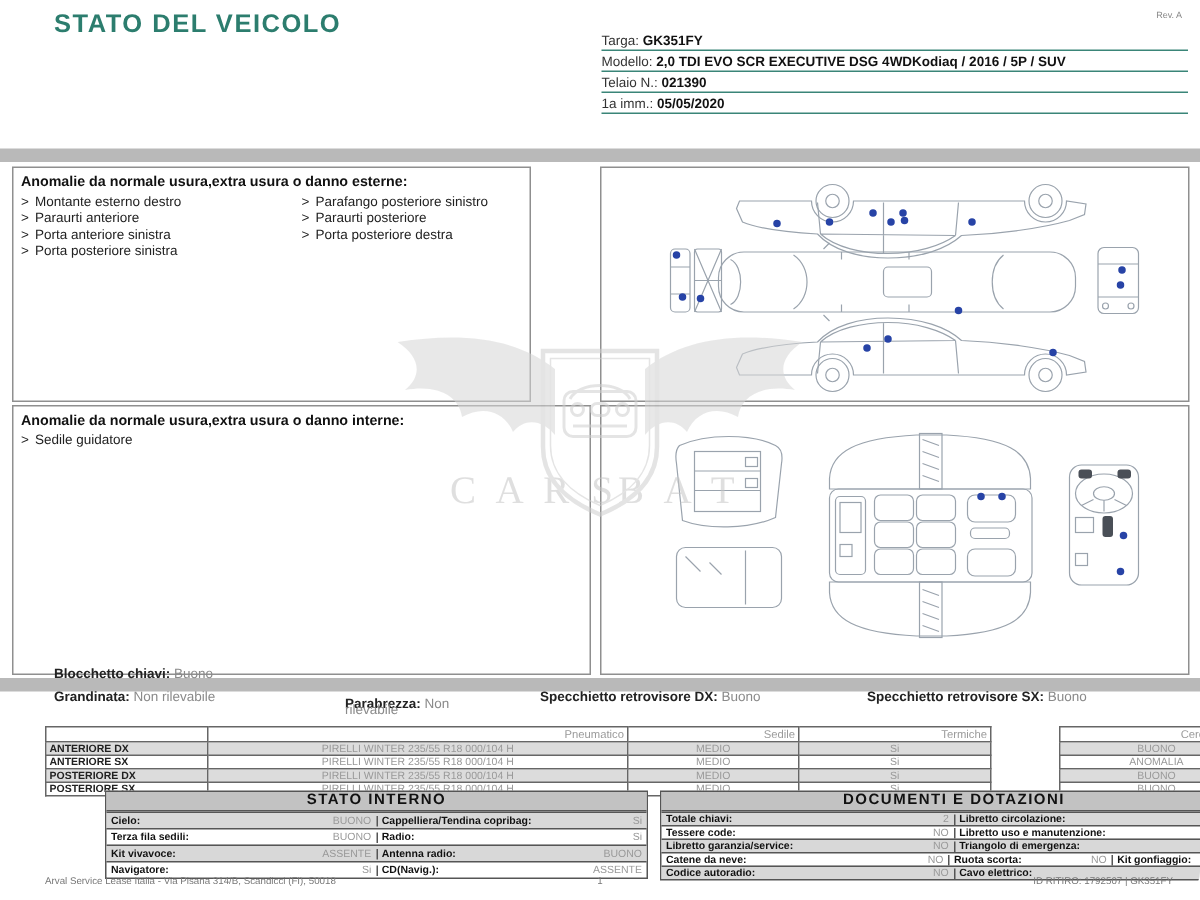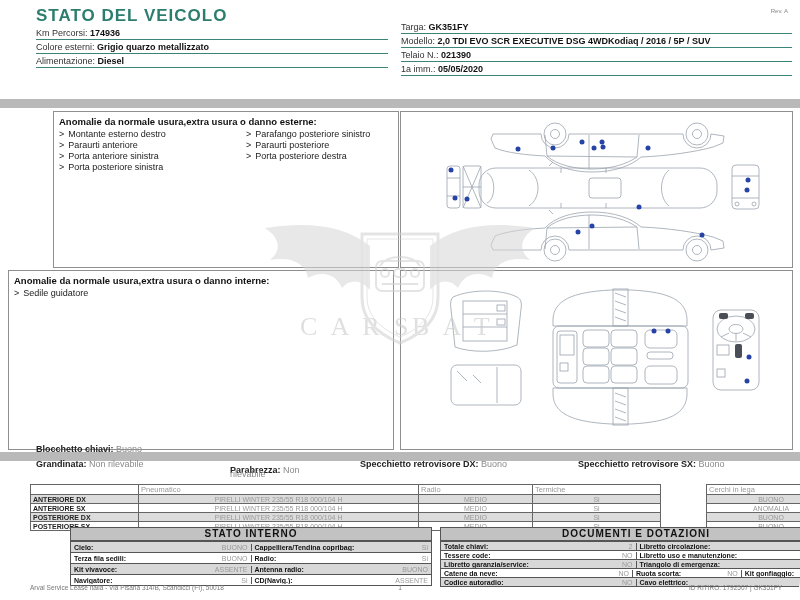--- a/index.html
+++ b/index.html
@@ -34,21 +34,21 @@
   
   .cond{position:absolute;font-size:9px;line-height:10px;white-space:nowrap;}
   .cond .lbl{font-weight:bold;color:#222;}
   .cond .val{color:#8a8a8a;}
   .ovl{position:relative;display:inline-block;}
   .ovl .wrapval{position:absolute;left:0;top:4px;color:#8a8a8a;}
   
   table.tyres{position:absolute;border-collapse:collapse;font-size:7px;table-layout:fixed;}
   table.tyres th,table.tyres td{border:1px solid #666;padding:0 2px;height:8px;
        overflow:hidden;white-space:nowrap;}
-  table.tyres th{color:#9a9a9a;font-weight:normal;font-size:7.5px;text-align:left;}
+  table.tyres th{color:#9a9a9a;font-weight:normal;font-size:7.5px;text-align:right;}
   table.tyres td.pos{font-weight:bold;color:#222;text-align:left;}
   table.tyres td.gv{color:#999;text-align:center;}
   table.tyres tr.stripe{background:#dcdcdc;}
   
   .kvtable{position:absolute;border:1px solid #555;box-sizing:border-box;background:#fff;margin-left:40px;}
   .kvhead{background:#c2c2c2;border-bottom:1px solid #555;font-size:10px;font-weight:bold;
           text-align:center;letter-spacing:1px;color:#111;padding:1px 0;height:10px;line-height:10px;}
   .kvrow{display:flex;font-size:7px;border-top:1px solid #555;align-items:center;}
   .kvrow:first-of-type{border-top:none;}
   .kvrow.stripe{background:#d8d8d8;}
@@ -69,34 +69,20 @@
 </style>
 </head>
 <body>
 
 <div class="page">
 
   
   <div class="title">STATO DEL VEICOLO</div>
   <div class="rev">Rev. A</div>
 
-  <div class="fields-left">
-    <div class="field">
-      <span class="lbl">Km Percorsi:</span>
-      <span class="val">174936</span>
-    </div>
-    <div class="field">
-      <span class="lbl">Colore esterni:</span>
-      <span class="val">Grigio quarzo metallizzato</span>
-    </div>
-    <div class="field">
-      <span class="lbl">Alimentazione:</span>
-      <span class="val">Diesel</span>
-    </div>
-  </div>
 
   <div class="fields-right">
     <div class="field">
       <span class="lbl">Targa:</span>
       <span class="val">GK351FY</span>
     </div>
     <div class="field">
       <span class="lbl">Modello:</span>
       <span class="val">2,0 TDI EVO SCR EXECUTIVE DSG 4WDKodiaq / 2016 / 5P / SUV</span>
     </div>
@@ -106,21 +92,21 @@
     </div>
     <div class="field">
       <span class="lbl">1a imm.:</span>
       <span class="val">05/05/2020</span>
     </div>
   </div>
 
   <div class="graybar" style="top:99px;"></div>
 
   
-  <div class="box" style="left:8px;top:111px;width:346px;height:157px;margin-left:45px;">
+  <div class="box" style="left:8px;top:111px;width:346px;height:157px;">
     <div class="box-title">Anomalie da normale usura,extra usura o danno esterne:</div>
     <div class="anom-cols">
       <div class="anom-col">
         <div class="anom-item"><span class="mk">&gt;</span><span>Montante esterno destro</span></div>
         <div class="anom-item"><span class="mk">&gt;</span><span>Paraurti anteriore</span></div>
         <div class="anom-item"><span class="mk">&gt;</span><span>Porta anteriore sinistra</span></div>
         <div class="anom-item"><span class="mk">&gt;</span><span>Porta posteriore sinistra</span></div>
       </div>
       <div class="anom-col">
         <div class="anom-item"><span class="mk">&gt;</span><span>Parafango posteriore sinistro</span></div>
@@ -314,21 +300,21 @@
     <colgroup>
         <col style="width:108px">
         <col style="width:280px">
         <col style="width:114px">
         <col style="width:128px">
       </colgroup>
     <tbody>
         <tr>
       <th></th>
       <th>Pneumatico</th>
-      <th>Radio</th>
+      <th>Sedile</th>
       <th>Termiche</th>
     </tr>
     <tr class="stripe">
       <td class="pos">ANTERIORE DX</td>
           <td class="gv">PIRELLI WINTER 235/55 R18 000/104 H</td>
       <td class="gv">MEDIO</td>
           <td class="gv">Si</td>
     </tr>
     <tr>
       <td class="pos">ANTERIORE SX</td>

